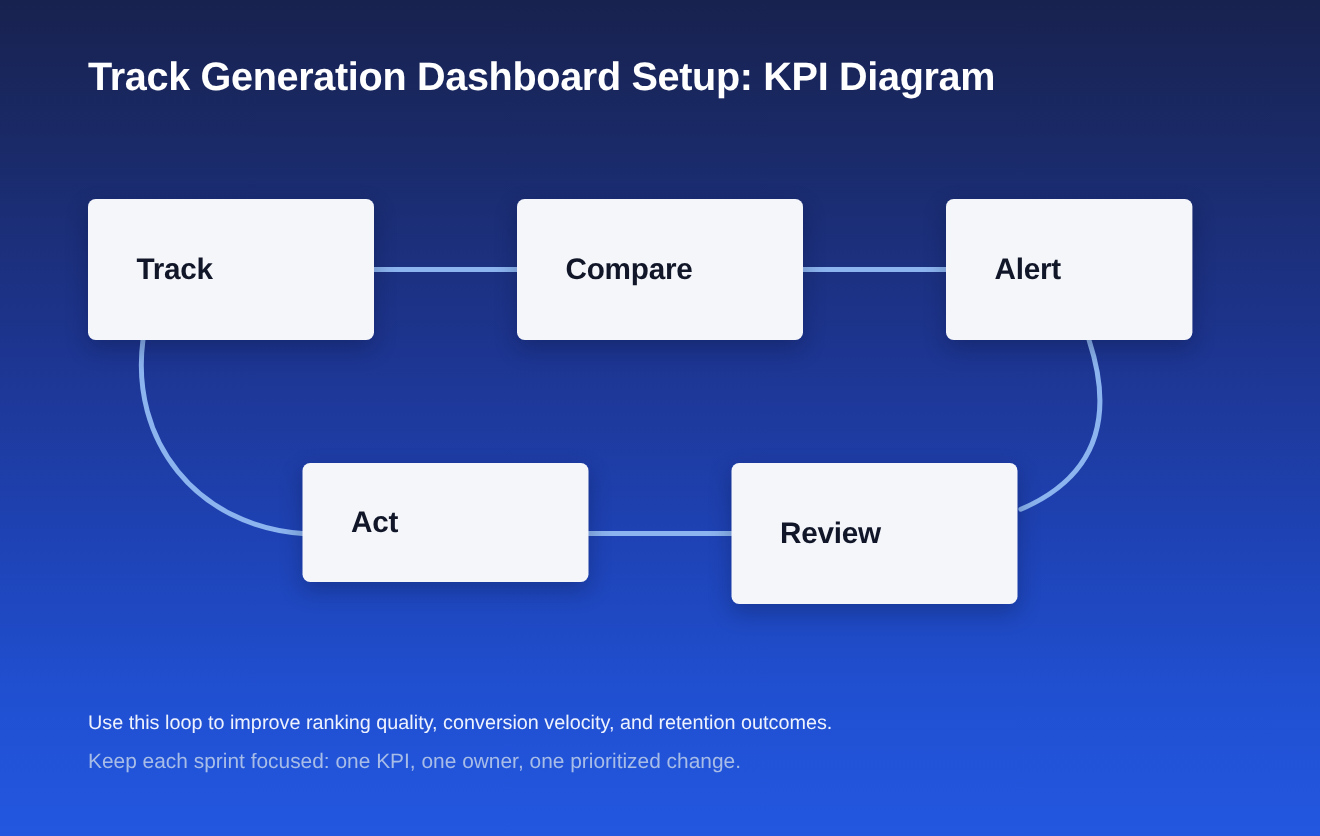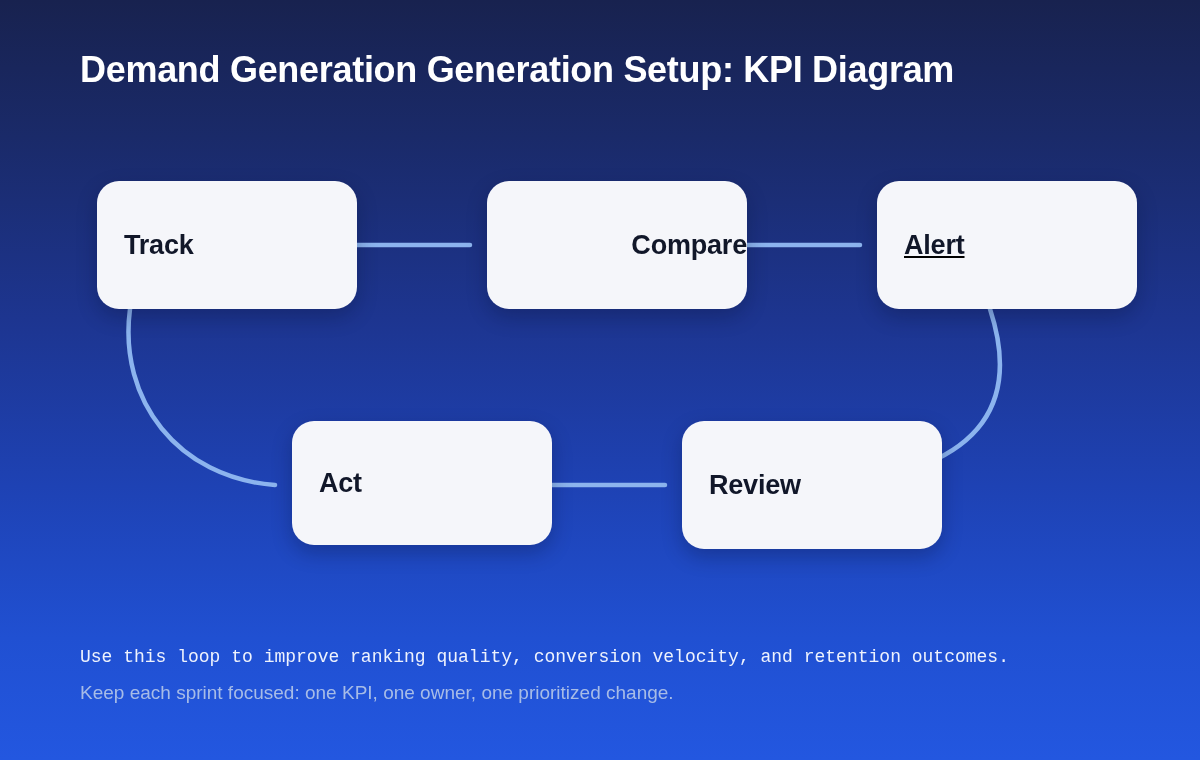--- a/index.html
+++ b/index.html
@@ -65,72 +65,70 @@
     left: 0;
     top: 0;
     width: 1200px;
     height: 760px;
     pointer-events: none;
   }
   .node {
     position: absolute;
     box-sizing: border-box;
     background: #f5f6fa;
-    border-radius: 22px;
+    border-radius: 7px;
     box-shadow: 0 8px 20px rgba(6, 14, 45, 0.28);
     display: flex;
     align-items: center;
-    padding-left: 27px;
-    margin-left: 17px;
+    padding-left: 44px;
   }
   .node-label {
     font-size: 27px;
     font-weight: bold;
     color: #111729;
     letter-spacing: -0.2px;
     line-height: 1;
     white-space: nowrap;
   }
 
   #node-track   { left: 80px;  top: 181px; width: 260px; height: 128px; }
-  #node-compare { left: 470px; top: 181px; width: 260px; height: 128px; justify-content: flex-end; }
-  #node-alert   { left: 860px; top: 181px; width: 260px; height: 128px; text-decoration: underline; }
-  #node-act     { left: 275px; top: 421px; width: 260px; height: 124px; }
+  #node-compare { left: 470px; top: 181px; width: 260px; height: 128px; }
+  #node-alert   { left: 860px; top: 181px; width: 224px; height: 128px; }
+  #node-act     { left: 275px; top: 421px; width: 260px; height: 108px; }
   #node-review  { left: 665px; top: 421px; width: 260px; height: 128px; text-align: right; }
 
   
   #footer {
     position: absolute;
     left: 80px;
     top: 645px;
     width: 1040px;
   }
   #footer-primary {
     margin: 0;
     font-size: 18px;
     color: #eef2fd;
     line-height: 1.35;
     white-space: nowrap;
-    font-family: Liberation Mono, monospace;
   }
   #footer-secondary {
     margin: 11px 0 0 0;
     font-size: 19px;
     color: #a7bce7;
     line-height: 1.35;
     white-space: nowrap;
   }
 </style>
 </head>
 <body>
 
 <div id="stage">
 
   <div id="header">
-    <h1 id="page-title">Demand Generation Generation Setup: KPI Diagram</h1>
+    <h1 id="page-title">Track Generation Dashboard Setup: KPI Diagram</h1>
   </div>
 
   <div id="diagram">
 
     <svg id="edge-layer" viewBox="0 0 1200 760">
       <g fill="none" stroke="#8cb4ee" stroke-width="4.5" stroke-linecap="round">
         <line x1="340" y1="245" x2="470" y2="245"></line>
         <line x1="730" y1="245" x2="860" y2="245"></line>
         <path d="M 990 309 C 1010 370 1005 430 928 463"></path>
         <line x1="665" y1="485" x2="535" y2="485"></line>

